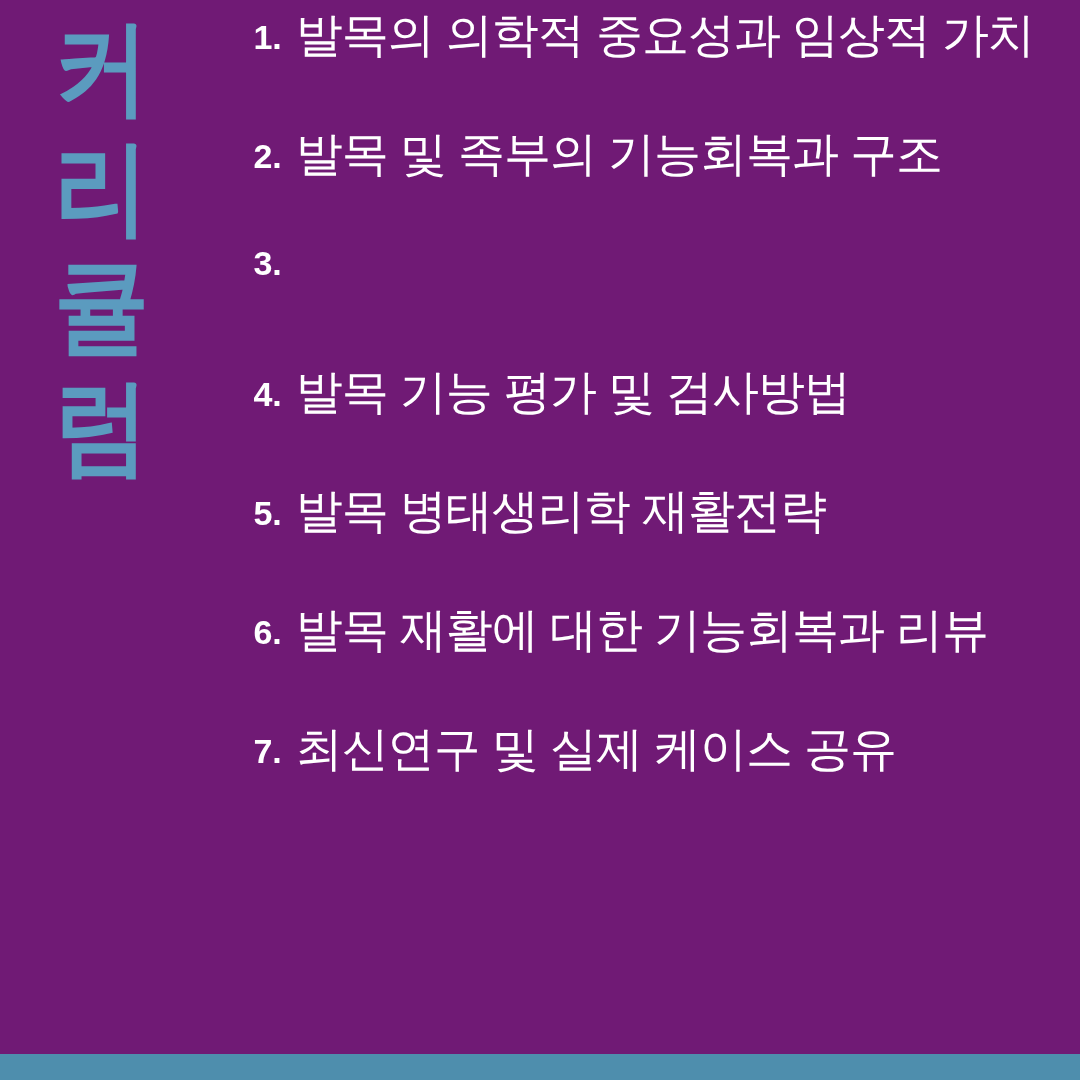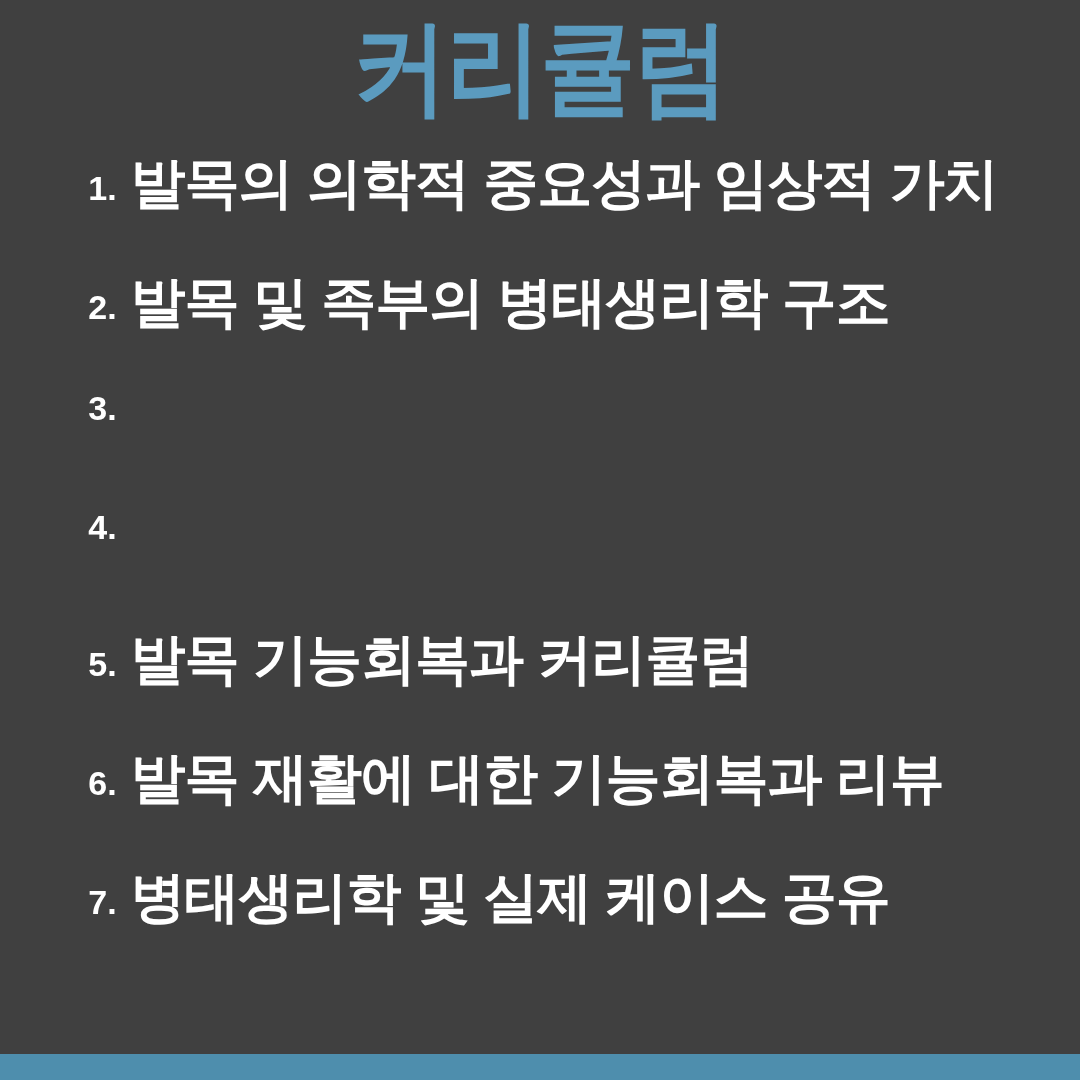--- a/index.html
+++ b/index.html
@@ -12,24 +12,23 @@
     background: #0a0a0a;
     font-family: "Liberation Sans", sans-serif;
     overflow: hidden;
     position: relative;
   }
   .slide {
     position: relative;
     width: 1080px;
     height: 1080px;
     box-sizing: border-box;
-    background: #404040;
+    background: #701a75;
     display: flex;
-    flex-direction: column;
-    align-items: center;
+    flex-direction: row;
   }
   .title-wrap {
     width: 100%;
     text-align: center;
     padding-top: 8px;
     height: 145px;
     box-sizing: border-box;
   }
   .title {
     display: inline-block;
@@ -59,22 +58,22 @@
     color: #ffffff;
     font-weight: bold;
     font-size: 34px;
     line-height: 1;
     margin-right: 14px;
     flex: 0 0 auto;
     transform: translateY(-2px);
   }
   .item-text {
     color: #ffffff;
-    font-weight: bold;
-    font-size: 55px;
+    font-weight: normal;
+    font-size: 47px;
     line-height: 1.05;
     letter-spacing: -1px;
     white-space: nowrap;
   }
   .footer-bar {
     position: absolute;
     left: 0;
     bottom: 0;
     width: 1080px;
     height: 26px;
@@ -92,43 +91,44 @@
 
   <div class="list">
 
     <div class="item">
       <span class="item-num">1.</span>
       <span class="item-text">발목의 의학적 중요성과 임상적 가치</span>
     </div>
 
     <div class="item">
       <span class="item-num">2.</span>
-      <span class="item-text">발목 및 족부의 병태생리학 구조</span>
+      <span class="item-text">발목 및 족부의 기능회복과 구조</span>
     </div>
 
     <div class="item">
       <span class="item-num">3.</span>
     </div>
 
     <div class="item">
       <span class="item-num">4.</span>
+      <span class="item-text">발목 기능 평가 및 검사방법</span>
     </div>
 
     <div class="item">
       <span class="item-num">5.</span>
-      <span class="item-text">발목 기능회복과 커리큘럼</span>
+      <span class="item-text">발목 병태생리학 재활전략</span>
     </div>
 
     <div class="item">
       <span class="item-num">6.</span>
       <span class="item-text">발목 재활에 대한 기능회복과 리뷰</span>
     </div>
 
     <div class="item">
       <span class="item-num">7.</span>
-      <span class="item-text">병태생리학 및 실제 케이스 공유</span>
+      <span class="item-text">최신연구 및 실제 케이스 공유</span>
     </div>
 
   </div>
 
   <div class="footer-bar"></div>
 
 </div>
 
 </body></html>

